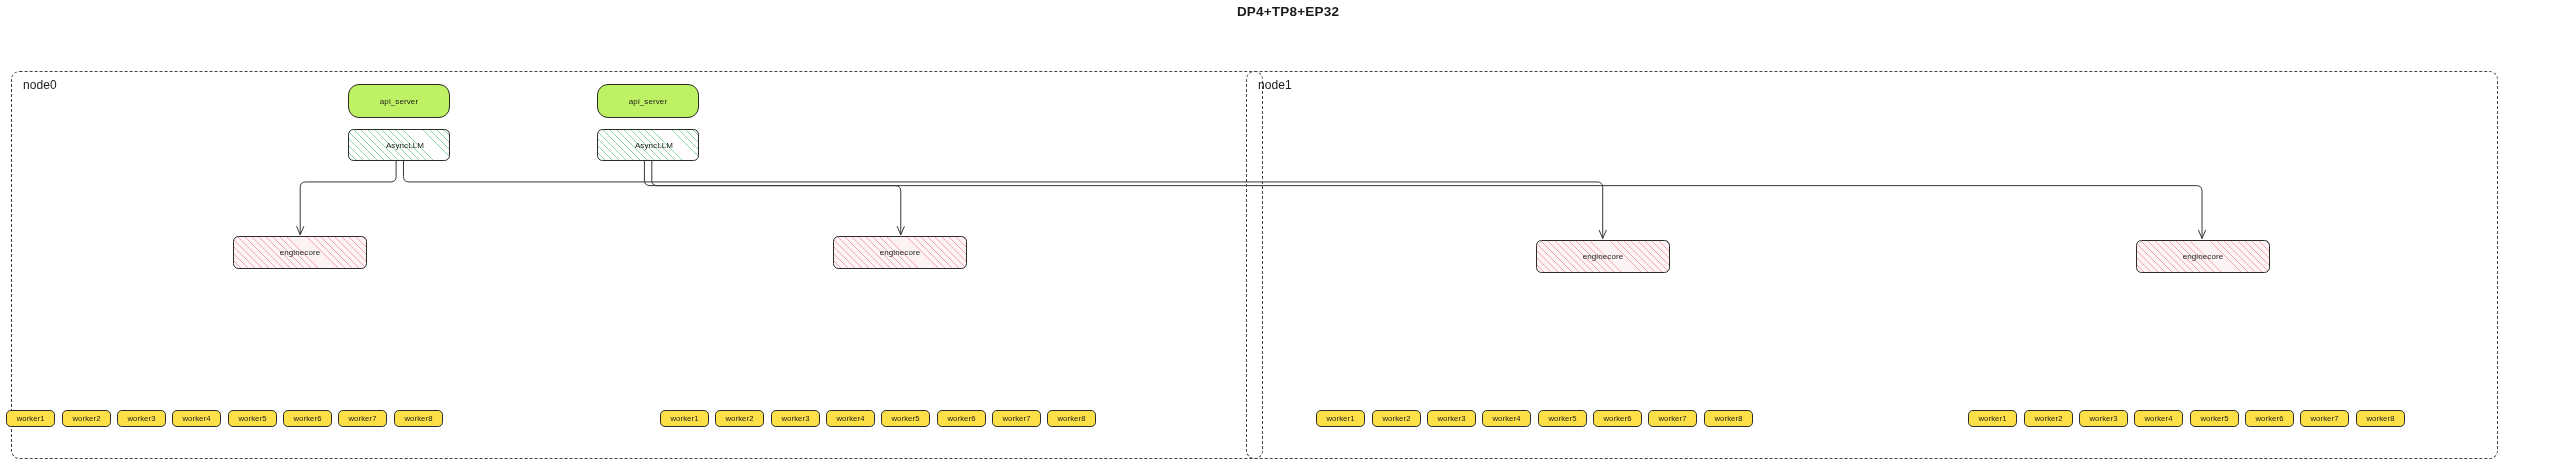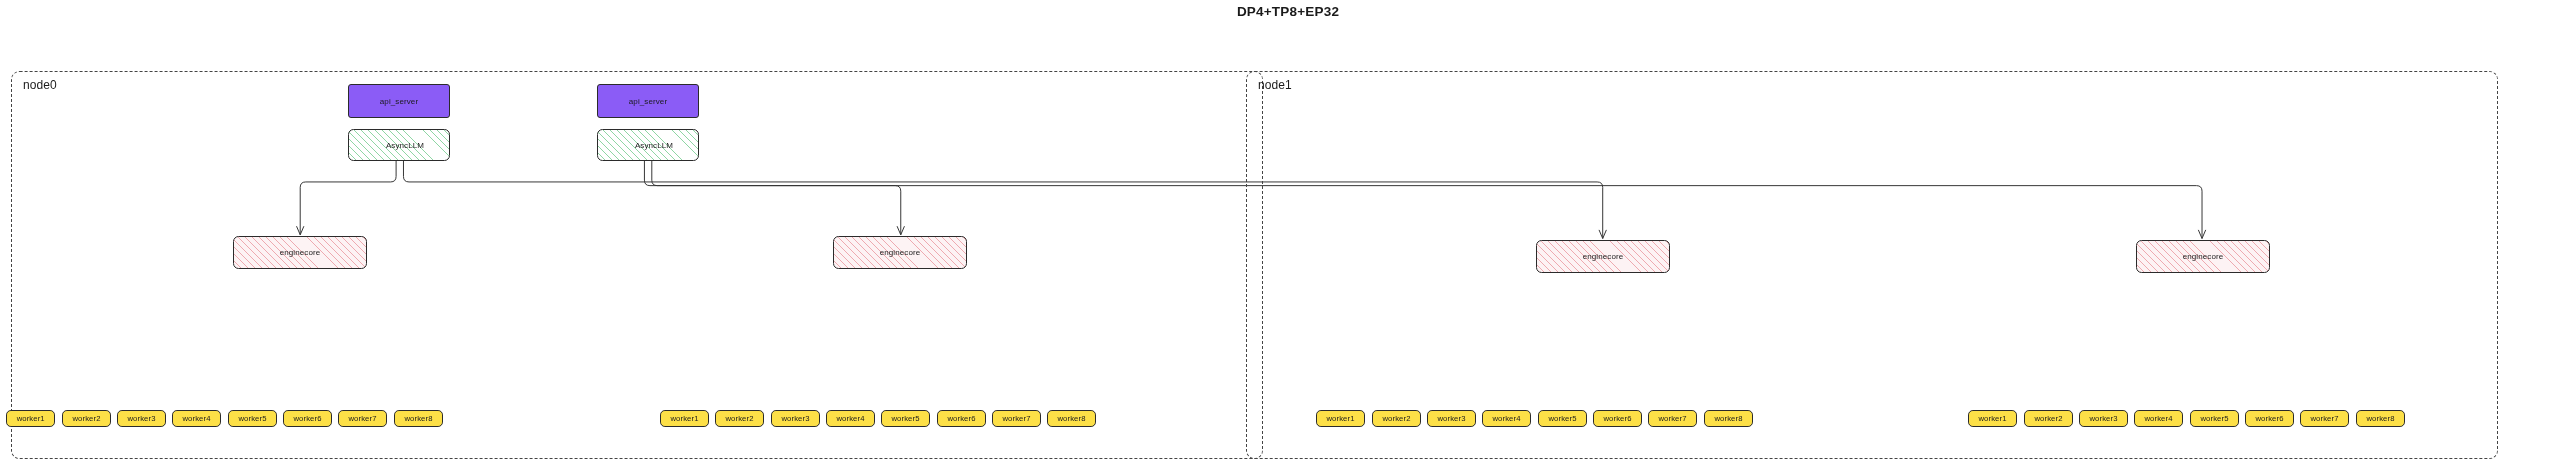--- a/index.html
+++ b/index.html
@@ -80,22 +80,22 @@
     align-items: center;
     justify-content: center;
     font-size: 8px;
     color: #1b1b1b;
     white-space: nowrap;
     letter-spacing: 0.1px;
   }
 
   
   .box.api-server {
-    border-radius: 3px;
-    background: #8b5cf6;
+    border-radius: 11px;
+    background: #bef264;
   }
 
   
   .box.asyncllm {
     background-color: #ffffff;
     background-image: repeating-linear-gradient(
       45deg,
       #8fd6a4 0px,
       #8fd6a4 0.6px,
       rgba(255,255,255,0) 0.6px,

